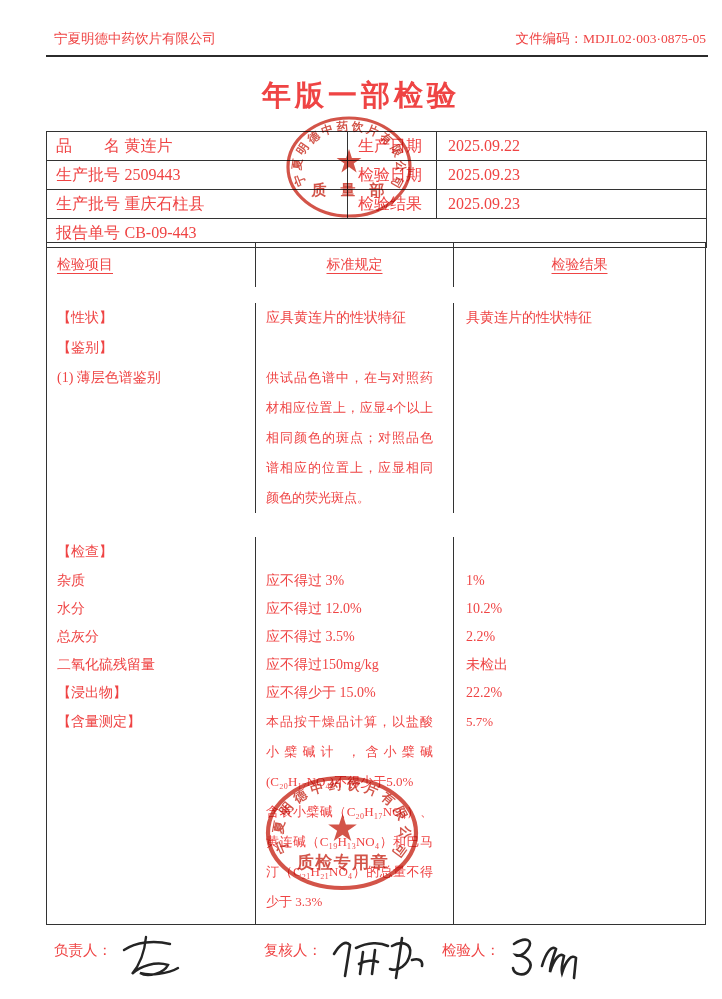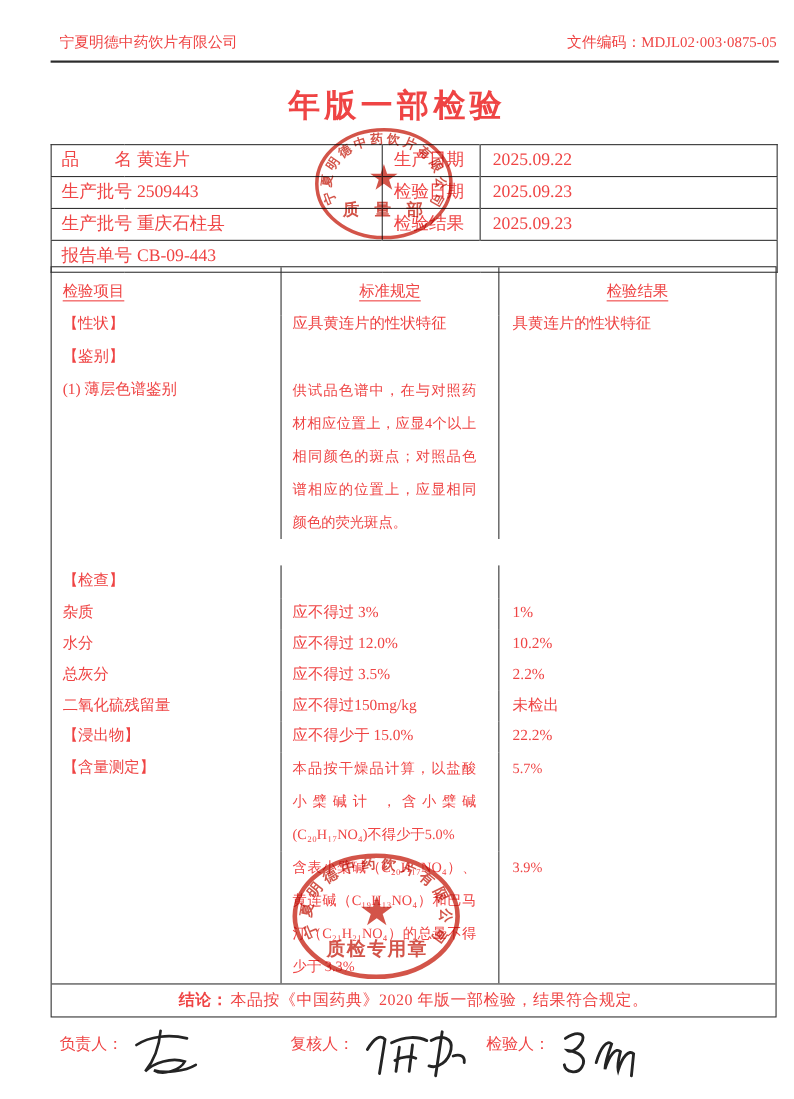--- a/index.html
+++ b/index.html
@@ -169,33 +169,28 @@
         <div class="c3">22.2%</div>
       </div>
       <div class="mrow para">
         <div class="c1">【含量测定】</div>
         <div class="c2">本品按干燥品计算，以盐酸小檗碱计 ，含小檗碱(C₂₀H₁₇NO₄)不得少于5.0%</div>
         <div class="c3">5.7%</div>
       </div>
       <div class="mrow para">
         <div class="c1"></div>
         <div class="c2">含表小檗碱（C₂₀H₁₇NO₄）、黄连碱（C₁₉H₁₃NO₄）和巴马汀（C₂₁H₂₁NO₄）的总量不得少于 3.3%</div>
-        <div class="c3">3.9%</div>
       </div>
       <div class="mrow filler">
         <div class="c1"></div>
         <div class="c2"></div>
         <div class="c3"></div>
       </div>
     </div>
 
-    <div class="mt-footer">
-      <b>结论：</b>
-      <span>本品按《中国药典》2020 年版一部检验，结果符合规定。</span>
-    </div>
   </div>
 
   <div class="sign-row">
     <div class="sign-item s1">
       <span class="lbl">负责人：</span>
       <svg width="82" height="56" viewBox="0 0 82 56">
         <g fill="none" stroke="#242424" stroke-width="2.4" stroke-linecap="round">
           <path d="M8,18 C20,10 38,8 54,12"></path>
           <path d="M30,5 C29,16 26,30 16,42 C24,34 40,29 52,33 C48,41 32,46 24,41 C34,44 52,42 62,36"></path>
         </g>

